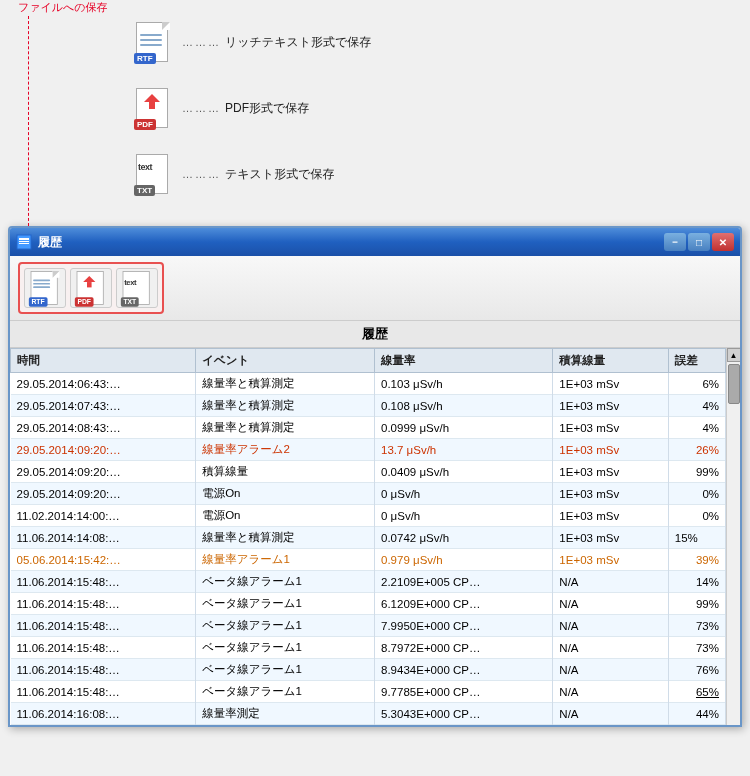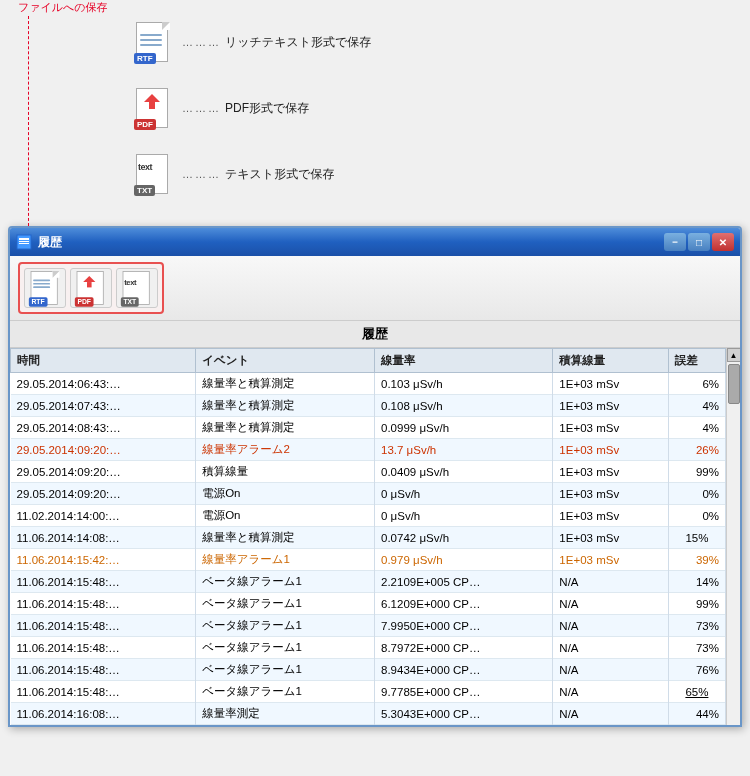--- a/index.html
+++ b/index.html
@@ -503,24 +503,24 @@
     <td style="color:#000">電源On</td>
     <td style="color:#000">0 μSv/h</td>
     <td style="color:#000">1E+03 mSv</td>
     <td style="color:#000;text-align:right;">0%</td>
   </tr>
               <tr>
     <td style="color:#000">11.06.2014:14:08:…</td>
     <td style="color:#000">線量率と積算測定</td>
     <td style="color:#000">0.0742 μSv/h</td>
     <td style="color:#000">1E+03 mSv</td>
-    <td style="color:#000;text-align:center;">15%</td>
-  </tr>
-              <tr>
-    <td style="color:#cc6600">11.06.2014:15:42:…</td>
+    <td style="color:#000;text-align:left;">15%</td>
+  </tr>
+              <tr>
+    <td style="color:#cc6600">05.06.2014:15:42:…</td>
     <td style="color:#cc6600">線量率アラーム1</td>
     <td style="color:#cc6600">0.979 μSv/h</td>
     <td style="color:#cc6600">1E+03 mSv</td>
     <td style="color:#cc6600;text-align:right;">39%</td>
   </tr>
               <tr>
     <td style="color:#000">11.06.2014:15:48:…</td>
     <td style="color:#000">ベータ線アラーム1</td>
     <td style="color:#000">2.2109E+005 CP…</td>
     <td style="color:#000">N/A</td>
@@ -552,21 +552,21 @@
     <td style="color:#000">ベータ線アラーム1</td>
     <td style="color:#000">8.9434E+000 CP…</td>
     <td style="color:#000">N/A</td>
     <td style="color:#000;text-align:right;">76%</td>
   </tr>
               <tr>
     <td style="color:#000">11.06.2014:15:48:…</td>
     <td style="color:#000">ベータ線アラーム1</td>
     <td style="color:#000">9.7785E+000 CP…</td>
     <td style="color:#000">N/A</td>
-    <td style="color:#000;text-align:center;text-decoration:underline;">65%</td>
+    <td style="color:#000;text-align:right;text-decoration:underline;">65%</td>
   </tr>
               <tr>
     <td style="color:#000">11.06.2014:16:08:…</td>
     <td style="color:#000">線量率測定</td>
     <td style="color:#000">5.3043E+000 CP…</td>
     <td style="color:#000">N/A</td>
     <td style="color:#000;text-align:right;">44%</td>
   </tr>
             </tbody>
         </table>

